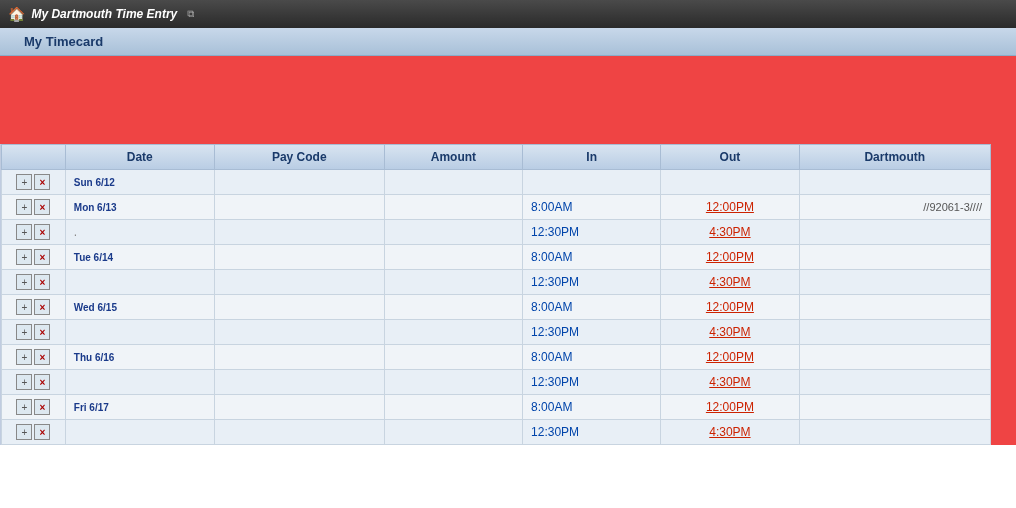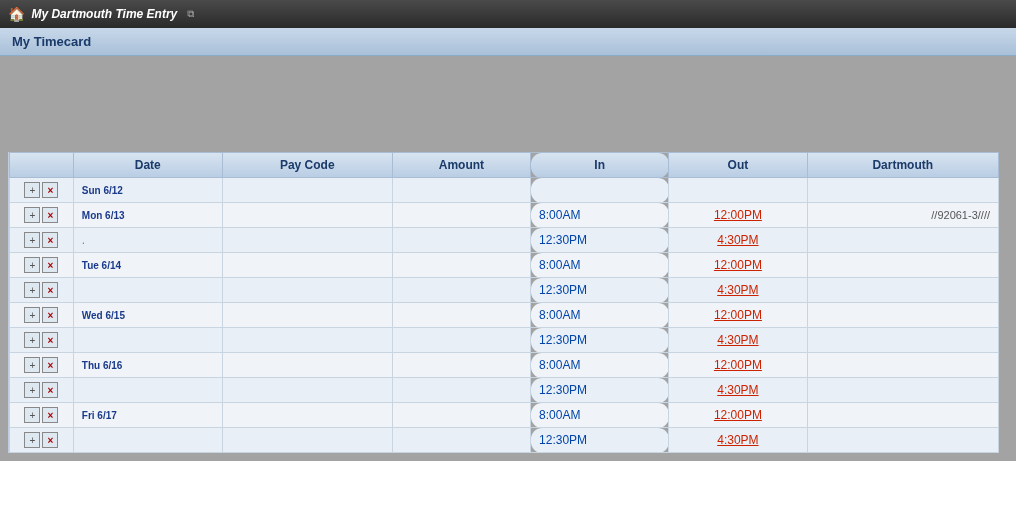--- a/index.html
+++ b/index.html
@@ -27,32 +27,31 @@
     }
     .title-bar-tab-icon {
       font-size: 10px;
       color: #aaa;
       margin-left: 4px;
     }
 
     
     .sub-header {
       background: linear-gradient(to bottom, #c8d8ea, #a8c0d8);
-      padding: 6px 12px;
+      padding: 6px 24px;
       font-size: 13px;
       font-weight: bold;
       color: #1a3a6a;
       border-bottom: 1px solid #8aacc8;
     }
 
     
     .content-area {
-      background: #a3a3a3;
+      background: #ef4444;
       min-height: 100px;
-      padding: 8px;
     }
 
     
     .table-container {
       margin-top: 8px;
       border-left: 1px solid #c0cce0;
     }
 
     
     .timecard-table {
@@ -96,21 +95,20 @@
     }
     .col-paycode {
       width: 160px;
     }
     .col-amount {
       width: 130px;
     }
     .col-in {
       width: 130px;
       text-align: center;
-      border-radius: 11px;
     }
     .col-out {
       width: 130px;
       text-align: center;
     }
     .col-transfer {
       width: 180px;
       text-align: right;
     }
 

